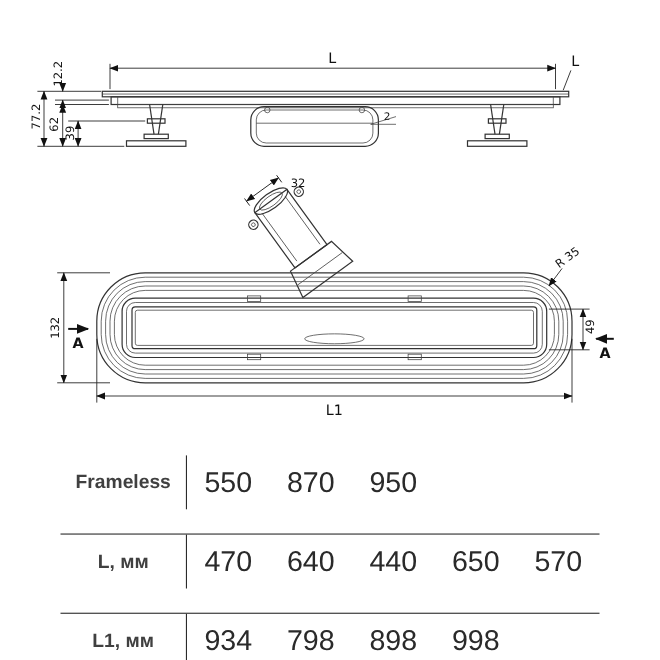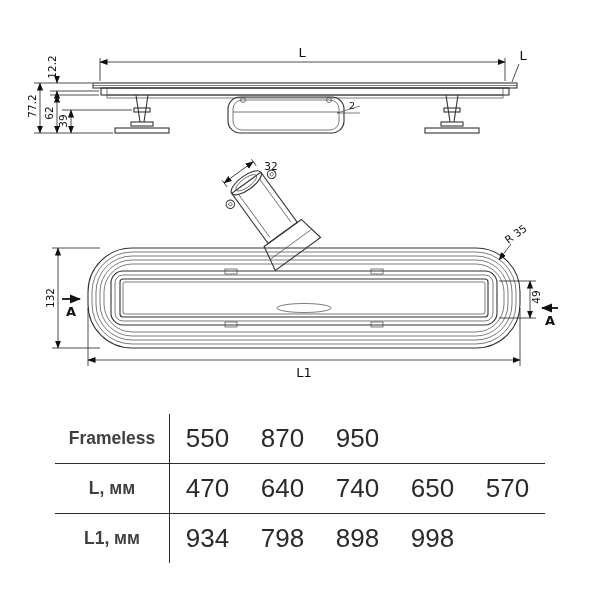--- a/index.html
+++ b/index.html
@@ -15,21 +15,21 @@
 
   
   .dt  { font-family:"DejaVu Sans", sans-serif; font-size:10.5px; fill:#111; text-anchor:middle; }
   .dts { font-family:"DejaVu Sans", sans-serif; font-size:9.5px;  fill:#111; text-anchor:middle; }
   .dtb { font-family:"DejaVu Sans", sans-serif; font-size:13px;   fill:#111; text-anchor:middle; }
   .sec { font-family:"DejaVu Sans", sans-serif; font-size:13px; font-weight:bold; fill:#111; text-anchor:middle; }
 
   
   .spec-table { position:absolute; left:55px; top:414px; width:490px; color:#1e1e1e; }
   .trow { display:grid; grid-template-columns:115px repeat(5, 75px); height:49px; }
-  .trow + .trow { border-top:1.5px solid #2b2b2b; }
+  .trow + .trow { border-top:1.5px solid #2b2b2b;margin-top:22px; }
   .cell { display:flex; align-items:center; justify-content:center;
           font-size:26px; color:#2a2a2a; }
   .cell.lab { font-weight:bold; font-size:17.5px; color:#404040;
               border-right:1.5px solid #2b2b2b; }
 </style>
 </head>
 <body>
 
 <div class="page">
 
@@ -201,21 +201,21 @@
       <div class="cell lab">Frameless</div>
       <div class="cell">550</div>
       <div class="cell">870</div>
       <div class="cell">950</div>
     </div>
 
     <div class="trow">
       <div class="cell lab">L, мм</div>
       <div class="cell">470</div>
       <div class="cell">640</div>
-      <div class="cell">740</div>
+      <div class="cell">440</div>
       <div class="cell">650</div>
       <div class="cell">570</div>
     </div>
 
     <div class="trow">
       <div class="cell lab">L1, мм</div>
       <div class="cell">934</div>
       <div class="cell">798</div>
       <div class="cell">898</div>
       <div class="cell">998</div>

